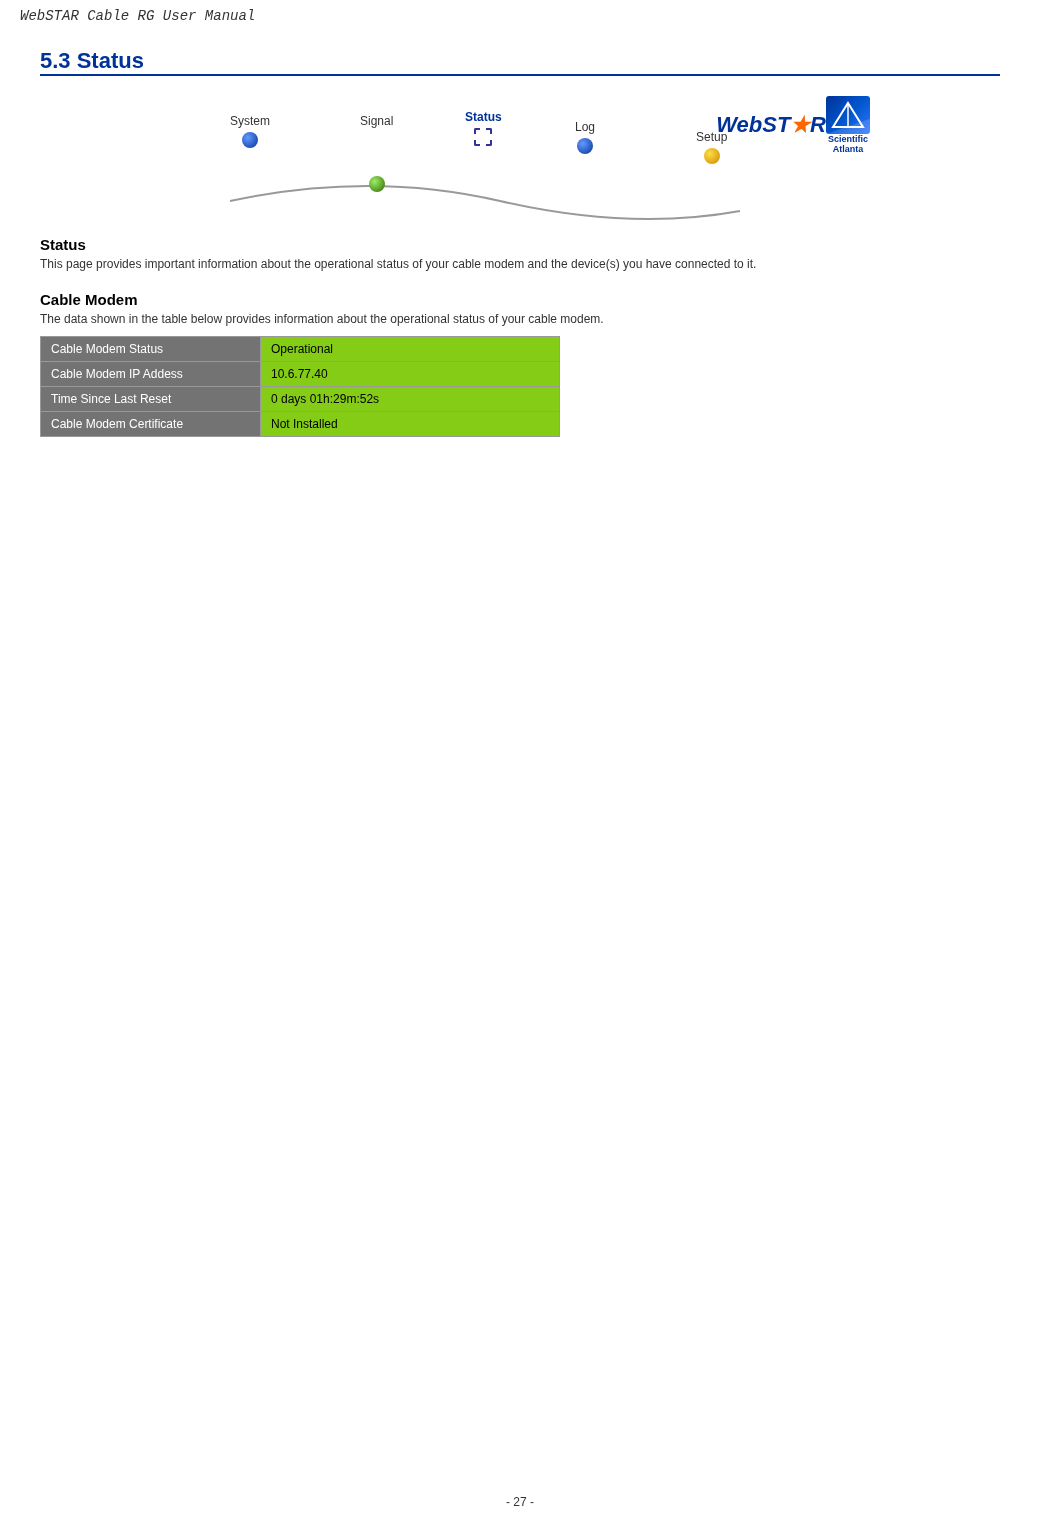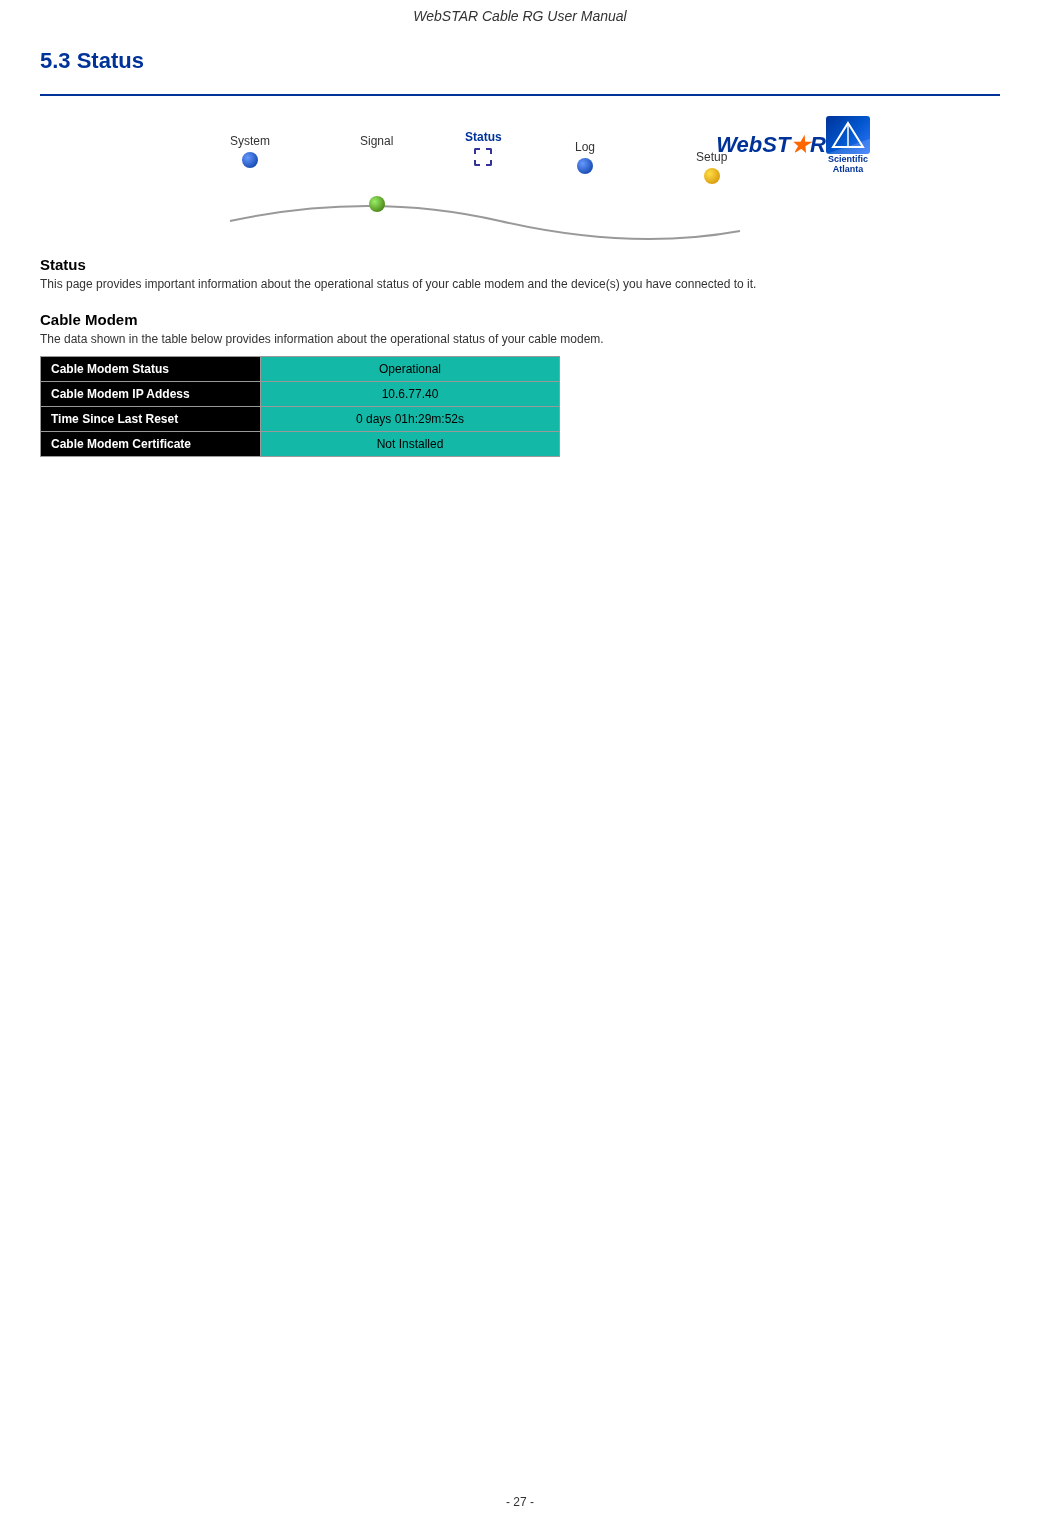--- a/index.html
+++ b/index.html
@@ -10,45 +10,46 @@
       background: #ffffff;
       font-family: Arial, sans-serif;
       font-size: 13px;
       color: #000000;
       position: relative;
     }
 
     
     .header {
       display: flex;
-      justify-content: center;
+      justify-content: flex-start;
       align-items: center;
       padding: 8px 20px 4px 20px;
       border-bottom: none;
+      font-family: Liberation Mono, monospace;
     }
 
     .header-title {
       font-size: 14px;
       font-style: italic;
       color: #333;
       font-weight: normal;
     }
 
     
     .page-content {
       padding: 20px 40px 40px 40px;
     }
 
     
     .section-heading {
       font-size: 22px;
       font-weight: bold;
       color: #003399;
       border-bottom: 2px solid #003399;
-      padding-bottom: 20px;
+      padding-bottom: 0;
       margin-bottom: 20px;
     }
 
     
     .nav-bar-container {
       width: 100%;
       margin: 10px 0 30px 0;
       display: flex;
       justify-content: center;
       align-items: center;
@@ -197,31 +198,30 @@
       border: 1px solid #999;
     }
 
     .status-table tr td {
       border: 1px solid #999;
       padding: 5px 10px;
       font-size: 12px;
     }
 
     .status-table tr td:first-child {
-      background: #000000;
+      background: #737373;
       color: #ffffff;
-      font-weight: bold;
+      font-weight: normal;
       width: 220px;
       font-size: 12px;
     }
 
     .status-table tr td:last-child {
-      background: #14b8a6;
+      background: #84cc16;
       color: #000;
-      text-align: center;
     }
 
     
     .footer {
       position: absolute;
       bottom: 30px;
       left: 0;
       right: 0;
       text-align: center;
       font-size: 12px;

